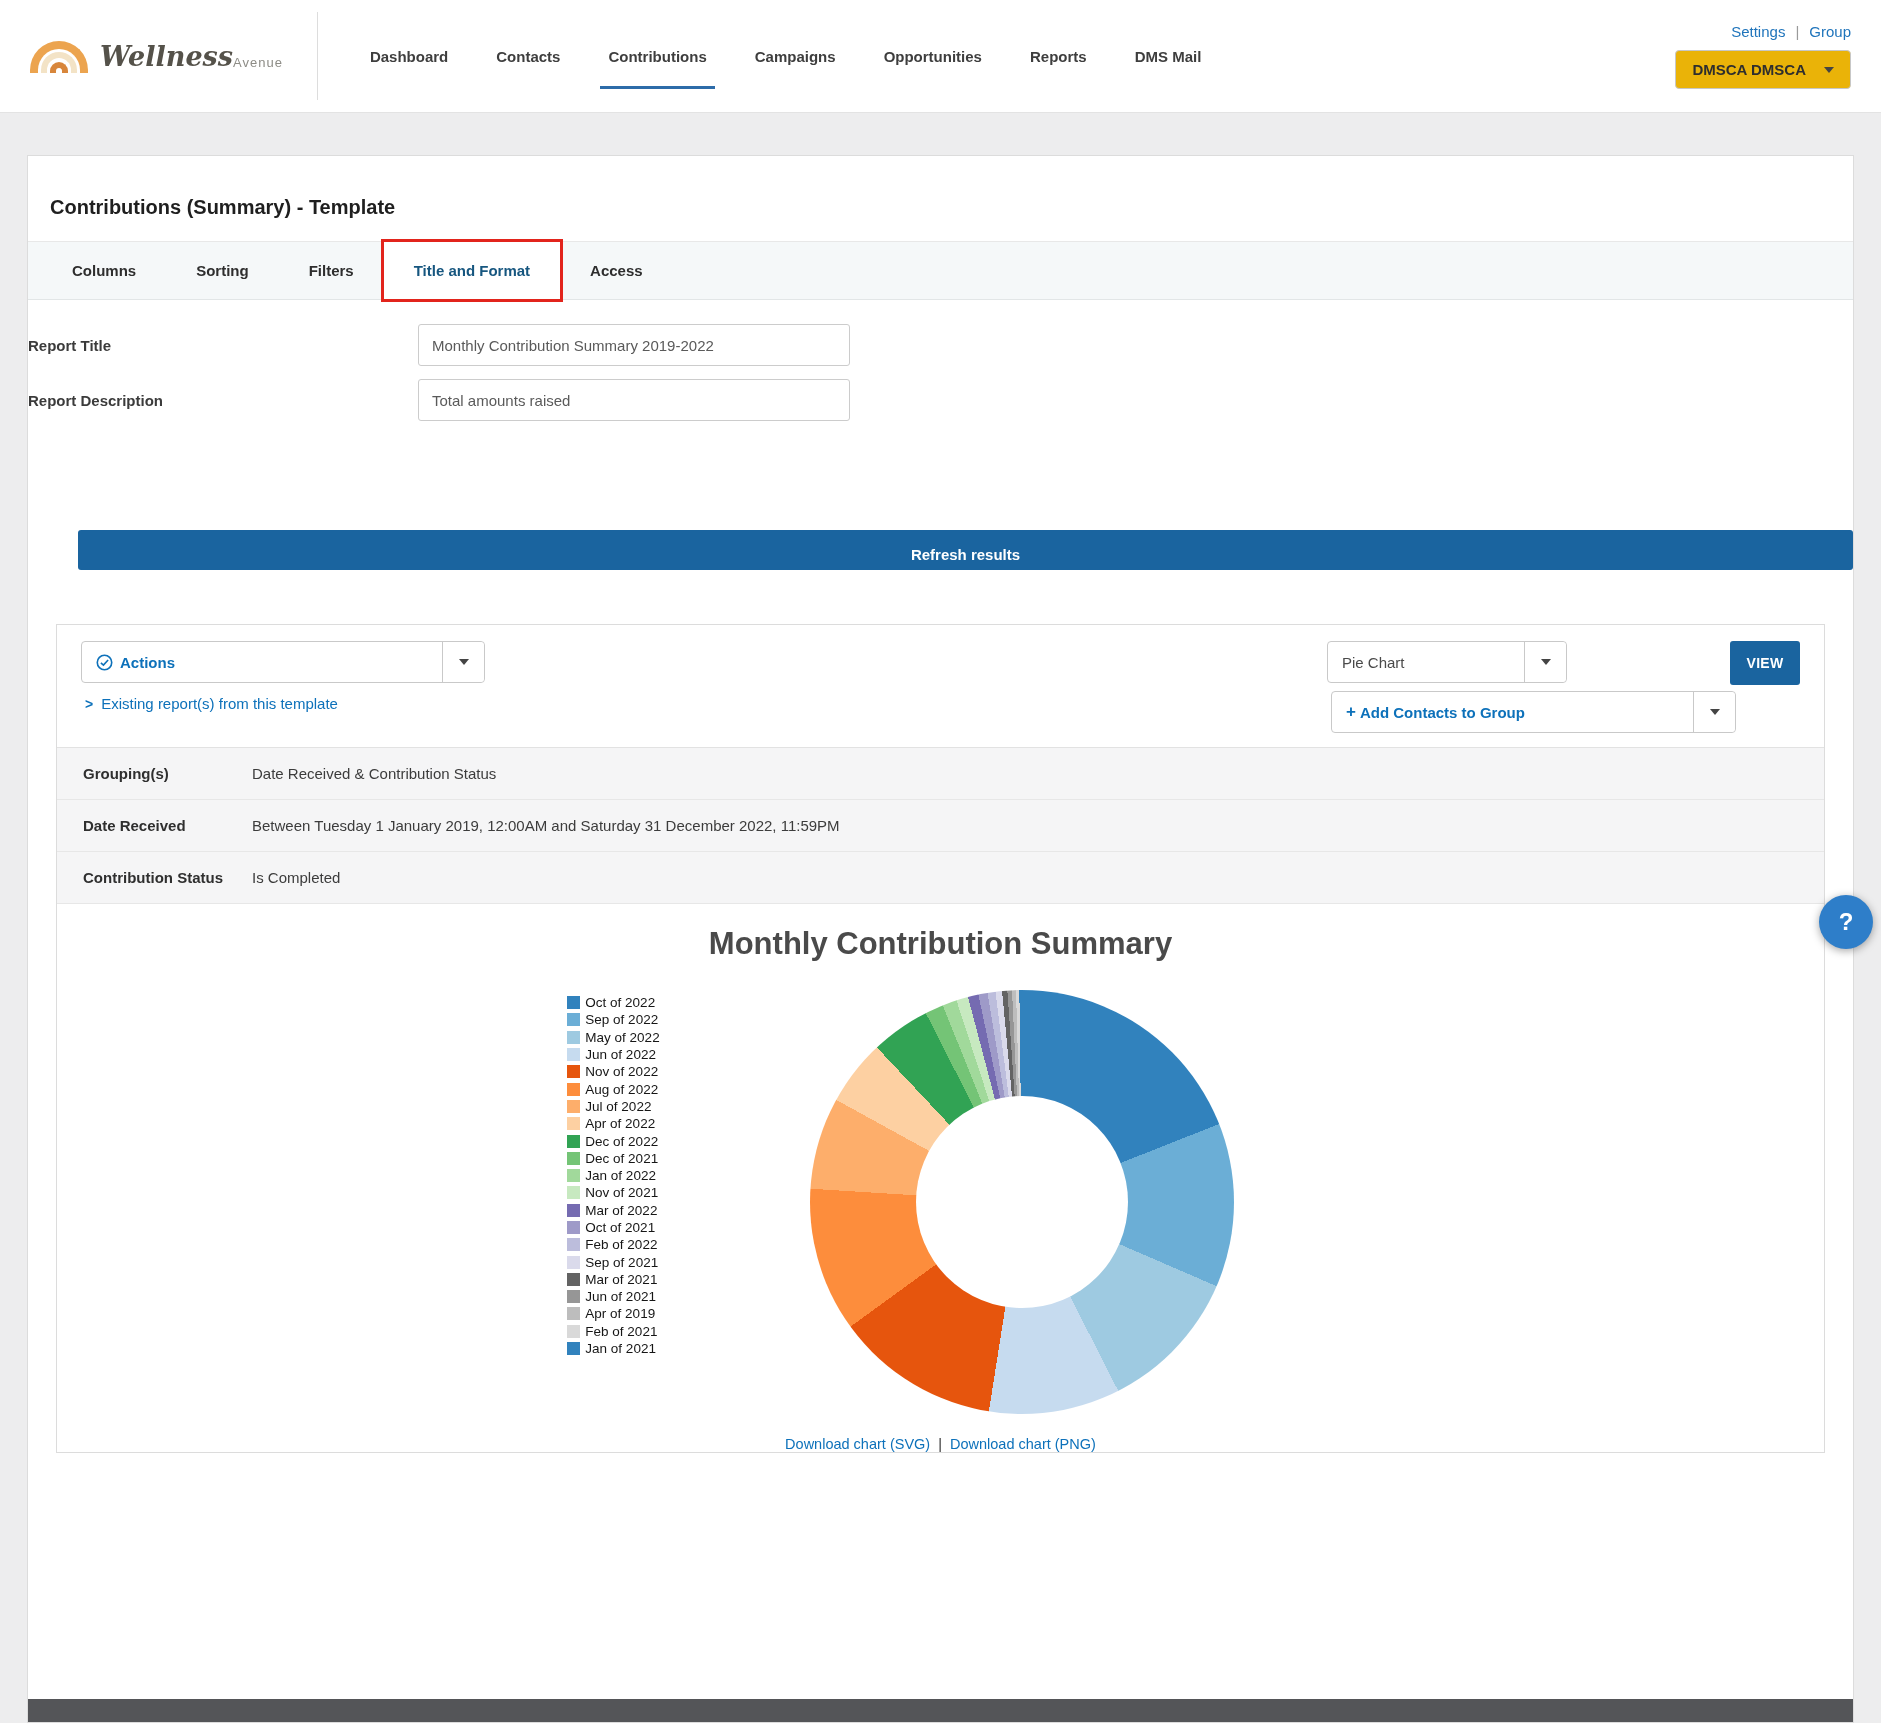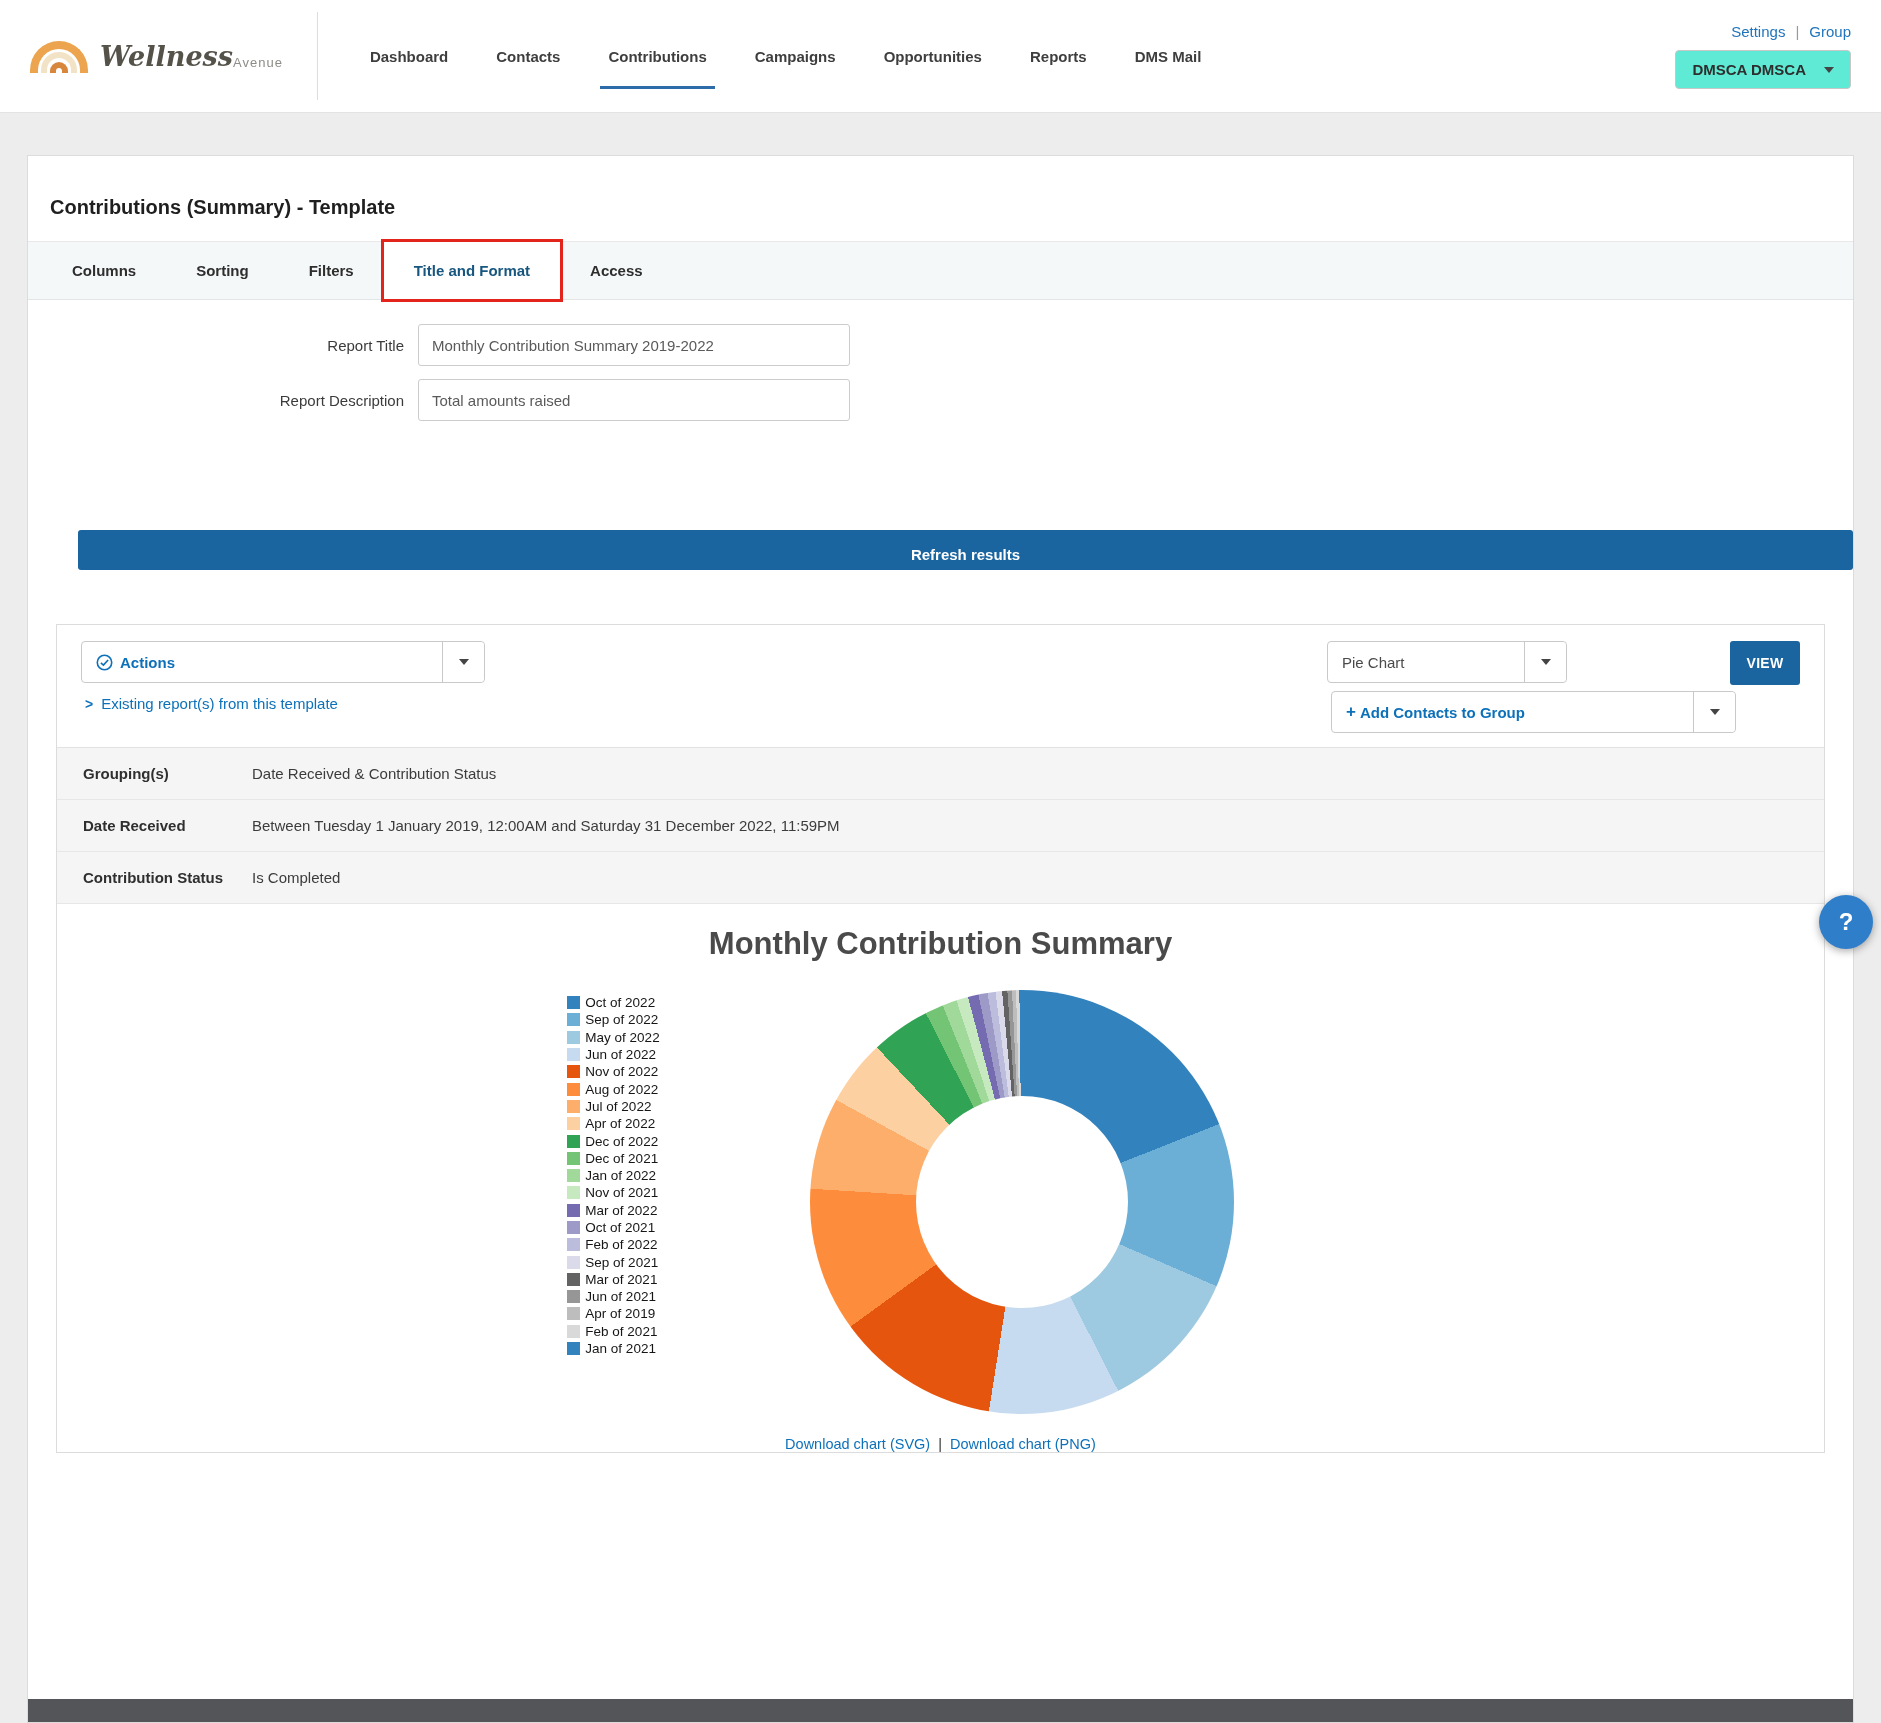--- a/index.html
+++ b/index.html
@@ -32,21 +32,21 @@
   .main-nav { display: flex; align-items: center; gap: 44px; margin-left: 50px; }
   .nav-item { position: relative; font-size: 15px; font-weight: 700; color: #3e3e3e; padding: 10px 2px; }
   .nav-item.active::after { content: ''; position: absolute; left: -6px; right: -6px; bottom: -14px; height: 3px; background: #2d6ca9; }
 
   .header-right { margin-left: auto; display: flex; flex-direction: column; align-items: flex-end; justify-content: center; gap: 10px; }
   .top-links { display: flex; align-items: center; gap: 10px; font-size: 15px; }
   .top-links a { color: #1f74bb; }
   .links-sep { color: #9a9a9a; }
   .user-btn {
     display: flex; align-items: center; gap: 18px;
-    background: #5eead4; border: 1px solid #c7c7c7; border-radius: 4px;
+    background: #eab308; border: 1px solid #c7c7c7; border-radius: 4px;
     padding: 10px 16px; font-size: 15px; font-weight: 700; color: #2e2e2e;
     font-family: inherit;
   }
   .caret { width: 0; height: 0; border-left: 5px solid transparent; border-right: 5px solid transparent; border-top: 6px solid #444; }
 
   
   .card {
     margin: 42px 27px 0; background: #fff; border: 1px solid #dcdcdc;
     min-height: 1568px; display: flex; flex-direction: column; position: relative;
   }
@@ -55,21 +55,21 @@
 
   
   .tabbar { display: flex; align-items: stretch; height: 58px; background: #f5f8f9; border-bottom: 1px solid #e2e6e7; padding: 0 14px; }
   .tab { display: flex; align-items: center; padding: 0 30px; font-size: 15px; font-weight: 700; color: #2e2e2e; }
   .tab.active { background: #fff; color: #16567f; position: relative; }
   .tab.active::before { content: ''; position: absolute; inset: -3px -3px; border: 3px solid #e2241c; pointer-events: none; z-index: 2; }
 
   
   .report-form { margin-top: 24px; }
   .form-row { display: flex; align-items: center; margin-bottom: 13px; }
-  .form-label { width: 390px; text-align: right; padding-right: 14px; font-size: 15px; font-weight: 400; color: #3b3b3b; }
+  .form-label { width: 390px; text-align: left; padding-right: 14px; font-size: 15px; font-weight: 700; color: #3b3b3b; }
   .form-input {
     width: 432px; height: 42px; border: 1px solid #ccc; border-radius: 3px;
     padding: 0 13px; font-size: 15px; color: #5a5a5a; font-family: inherit; background: #fff;
   }
 
   .btn-primary {
     background: #1a649f; color: #fff; border: none; border-radius: 3px;
     font-family: inherit; font-weight: 700; font-size: 15px;
   }
   .refresh-btn { margin: 96px 0 0 50px; padding: 16px 18px; height: 40px; }

